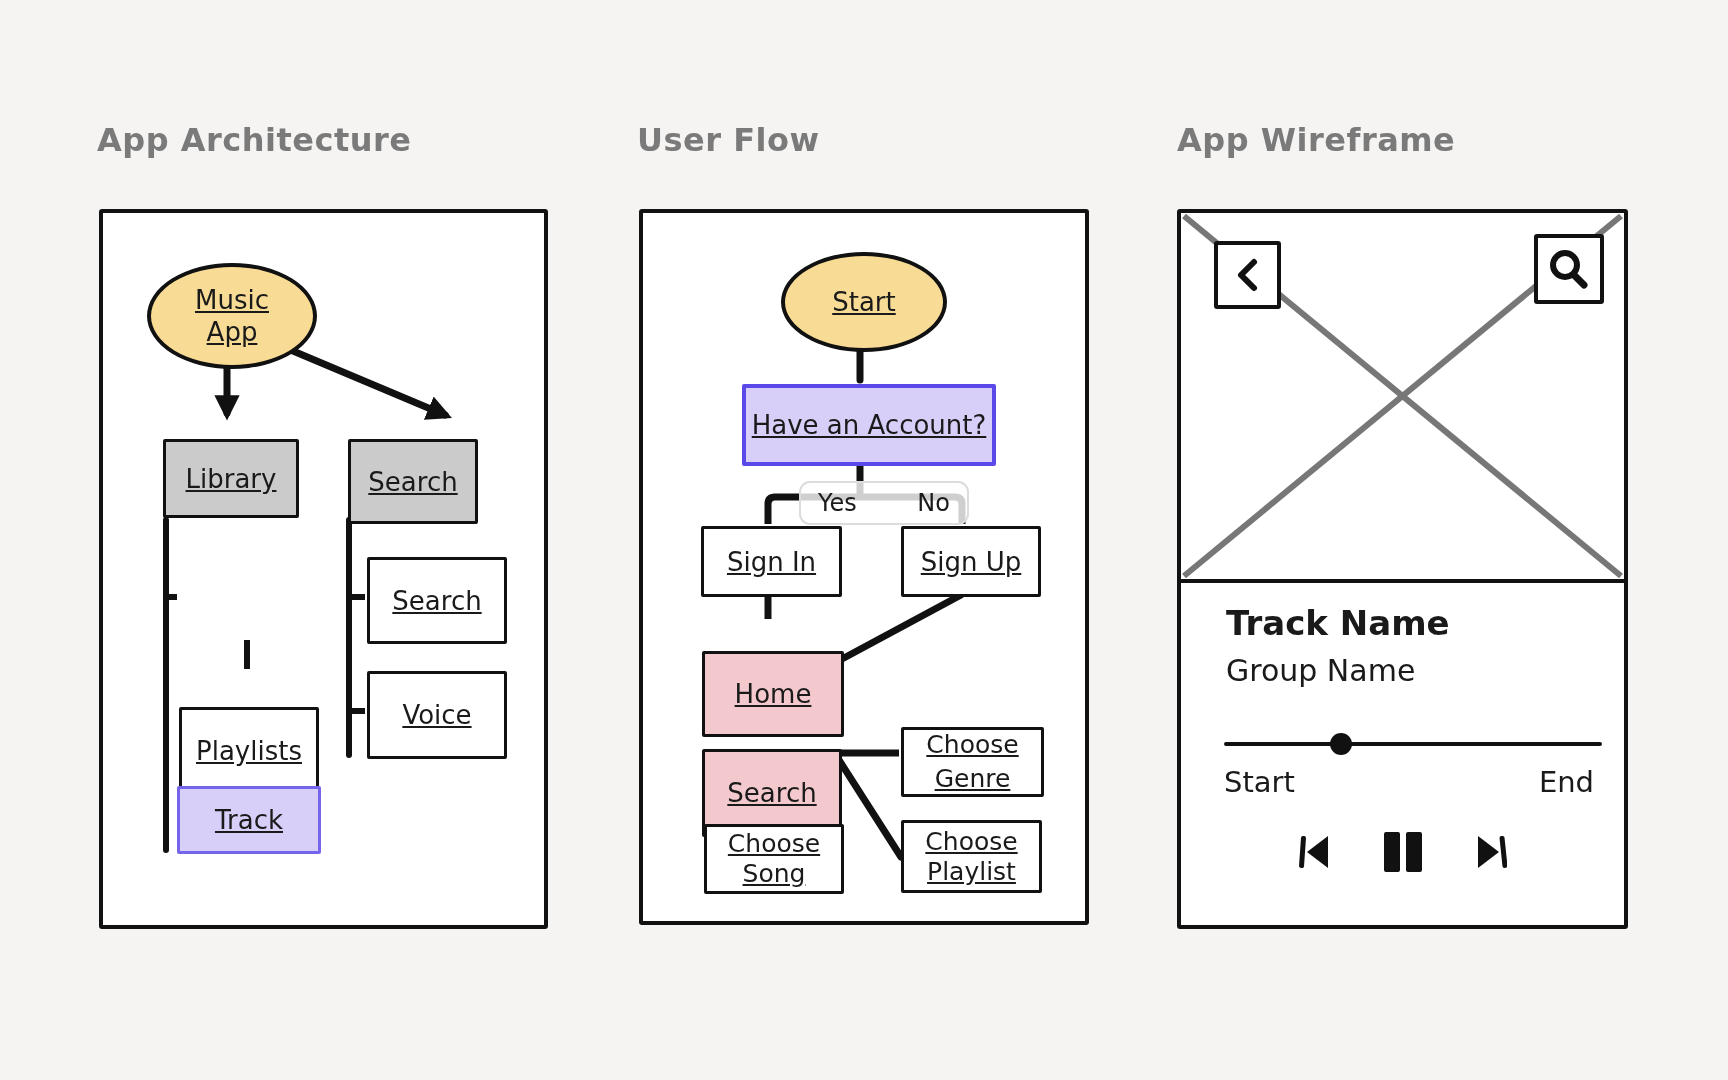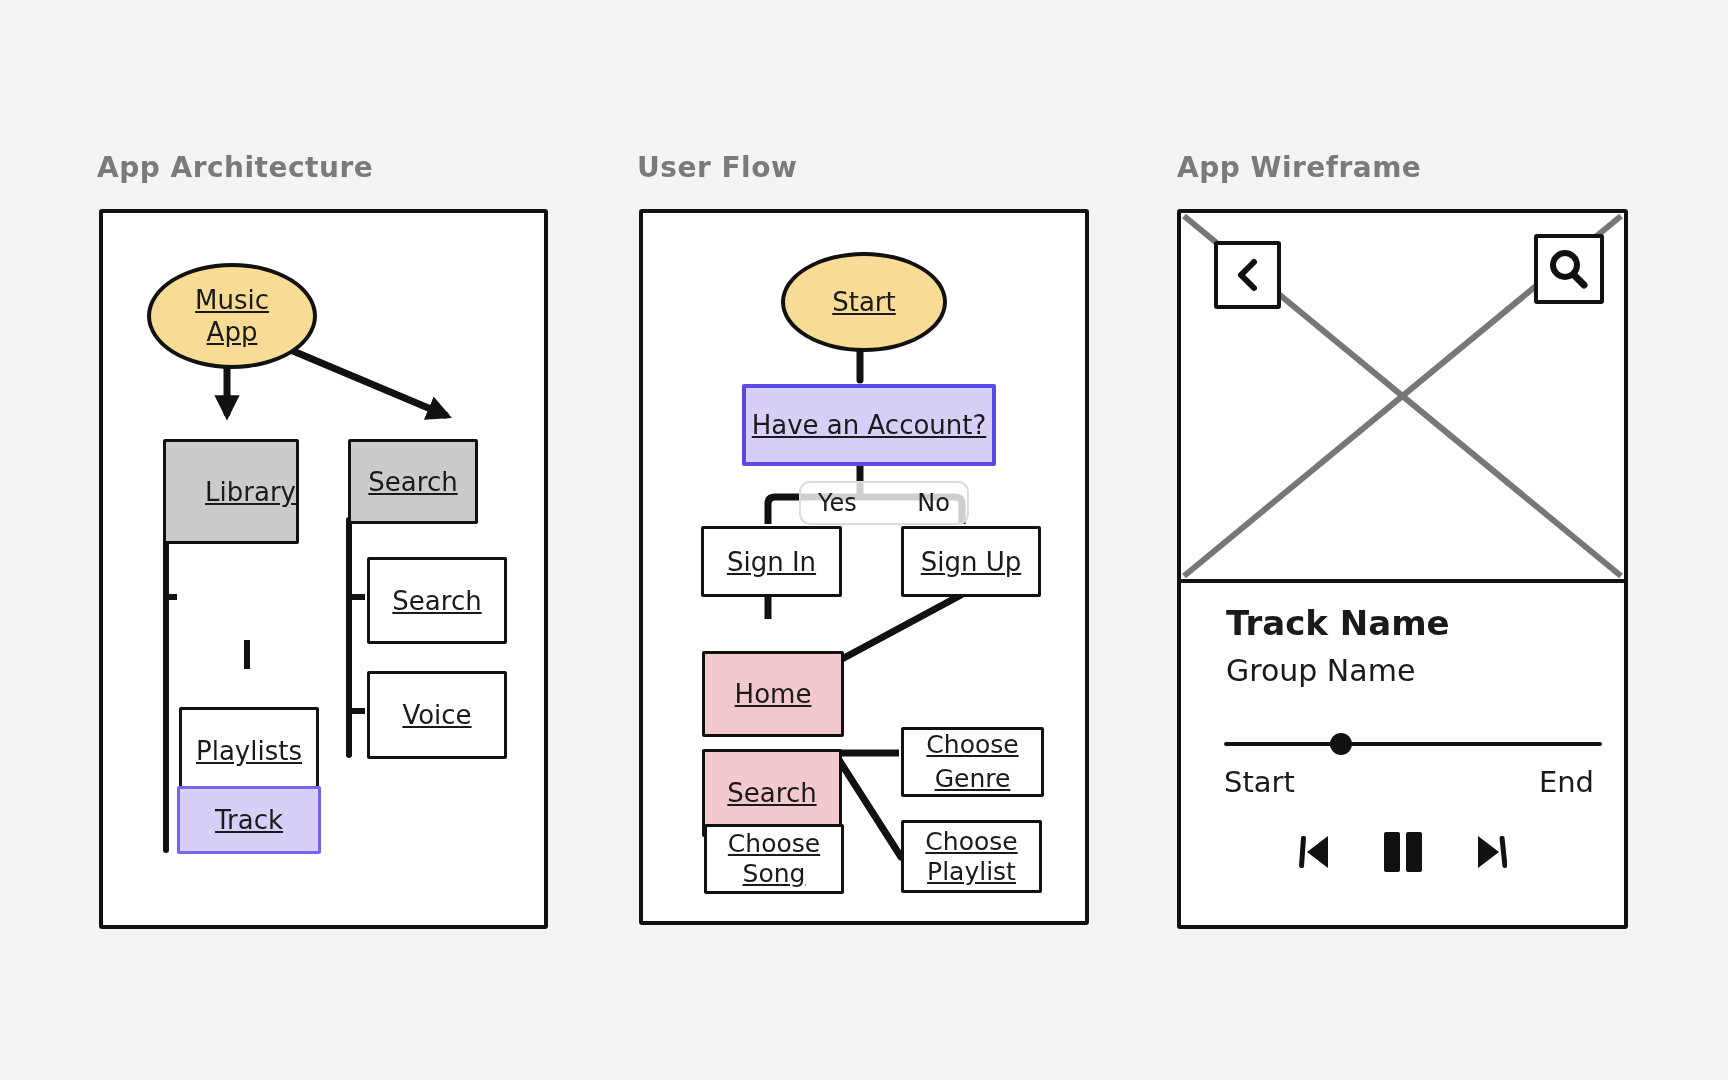--- a/index.html
+++ b/index.html
@@ -1,18 +1,18 @@
 <!DOCTYPE html>
 <html><head>
 <meta charset="utf-8">
 <style>
   html,body{margin:0;padding:0;background:#f5f4f2;}
   .stage{position:relative;width:1728px;height:1080px;background:#f5f4f2;overflow:hidden;
          font-family:"DejaVu Sans","Liberation Sans",sans-serif;color:#1a1a1a;}
-  .title{position:absolute;top:116px;font-size:28px;line-height:48px;font-weight:bold;color:#7a7a7a;letter-spacing:.5px;margin-top:28px;}
+  .title{position:absolute;top:116px;font-size:32px;line-height:48px;font-weight:bold;color:#7a7a7a;letter-spacing:.5px;}
   .t1{left:97px;} .t2{left:637px;} .t3{left:1177px;}
 
   .panel{position:absolute;top:209px;background:#ffffff;border:4px solid #111;border-radius:3px;box-sizing:border-box;}
   .p1{left:99px;width:449px;height:720px;}
   .p2{left:639px;width:450px;height:716px;}
   .p3{left:1177px;width:451px;height:720px;}
 
   .lines{position:absolute;left:0;top:0;pointer-events:none;}
 
   .node{position:absolute;box-sizing:border-box;border:3.5px solid #111;border-radius:2px;
@@ -21,21 +21,21 @@
   .node span{display:block;text-decoration:underline;}
   .ellipse{border-radius:50%;border-width:4px;}
   .fill-yellow{background:#f8dc96;}
   .fill-gray{background:#cbcbcb;}
   .fill-lav{background:#d7cff7;}
   .fill-pink{background:#f3c9cd;margin-top:30px;}
 
   
   .n-root{left:44px;top:50px;width:170px;height:106px;}
   .n-root span{width:96px;}
-  .n-library{left:60px;top:226px;width:136px;height:105px;justify-content:flex-end;}
+  .n-library{left:60px;top:226px;width:136px;height:79px;}
   .n-searchg{left:245px;top:226px;width:130px;height:85px;}
   .n-music{left:76px;top:344px;width:140px;height:87px;}
   .n-playlists{left:76px;top:458px;width:140px;height:87px;margin-top:36px;}
   .n-track{left:74px;top:573px;width:144px;height:68px;border-color:#7565ec;}
   .n-searchw{left:264px;top:344px;width:140px;height:87px;}
   .n-voice{left:264px;top:458px;width:140px;height:88px;}
 
   
   .n-start{left:138px;top:39px;width:166px;height:100px;}
   .n-question{left:99px;top:171px;width:254px;height:82px;border-color:#5b48e8;border-width:4px;}

